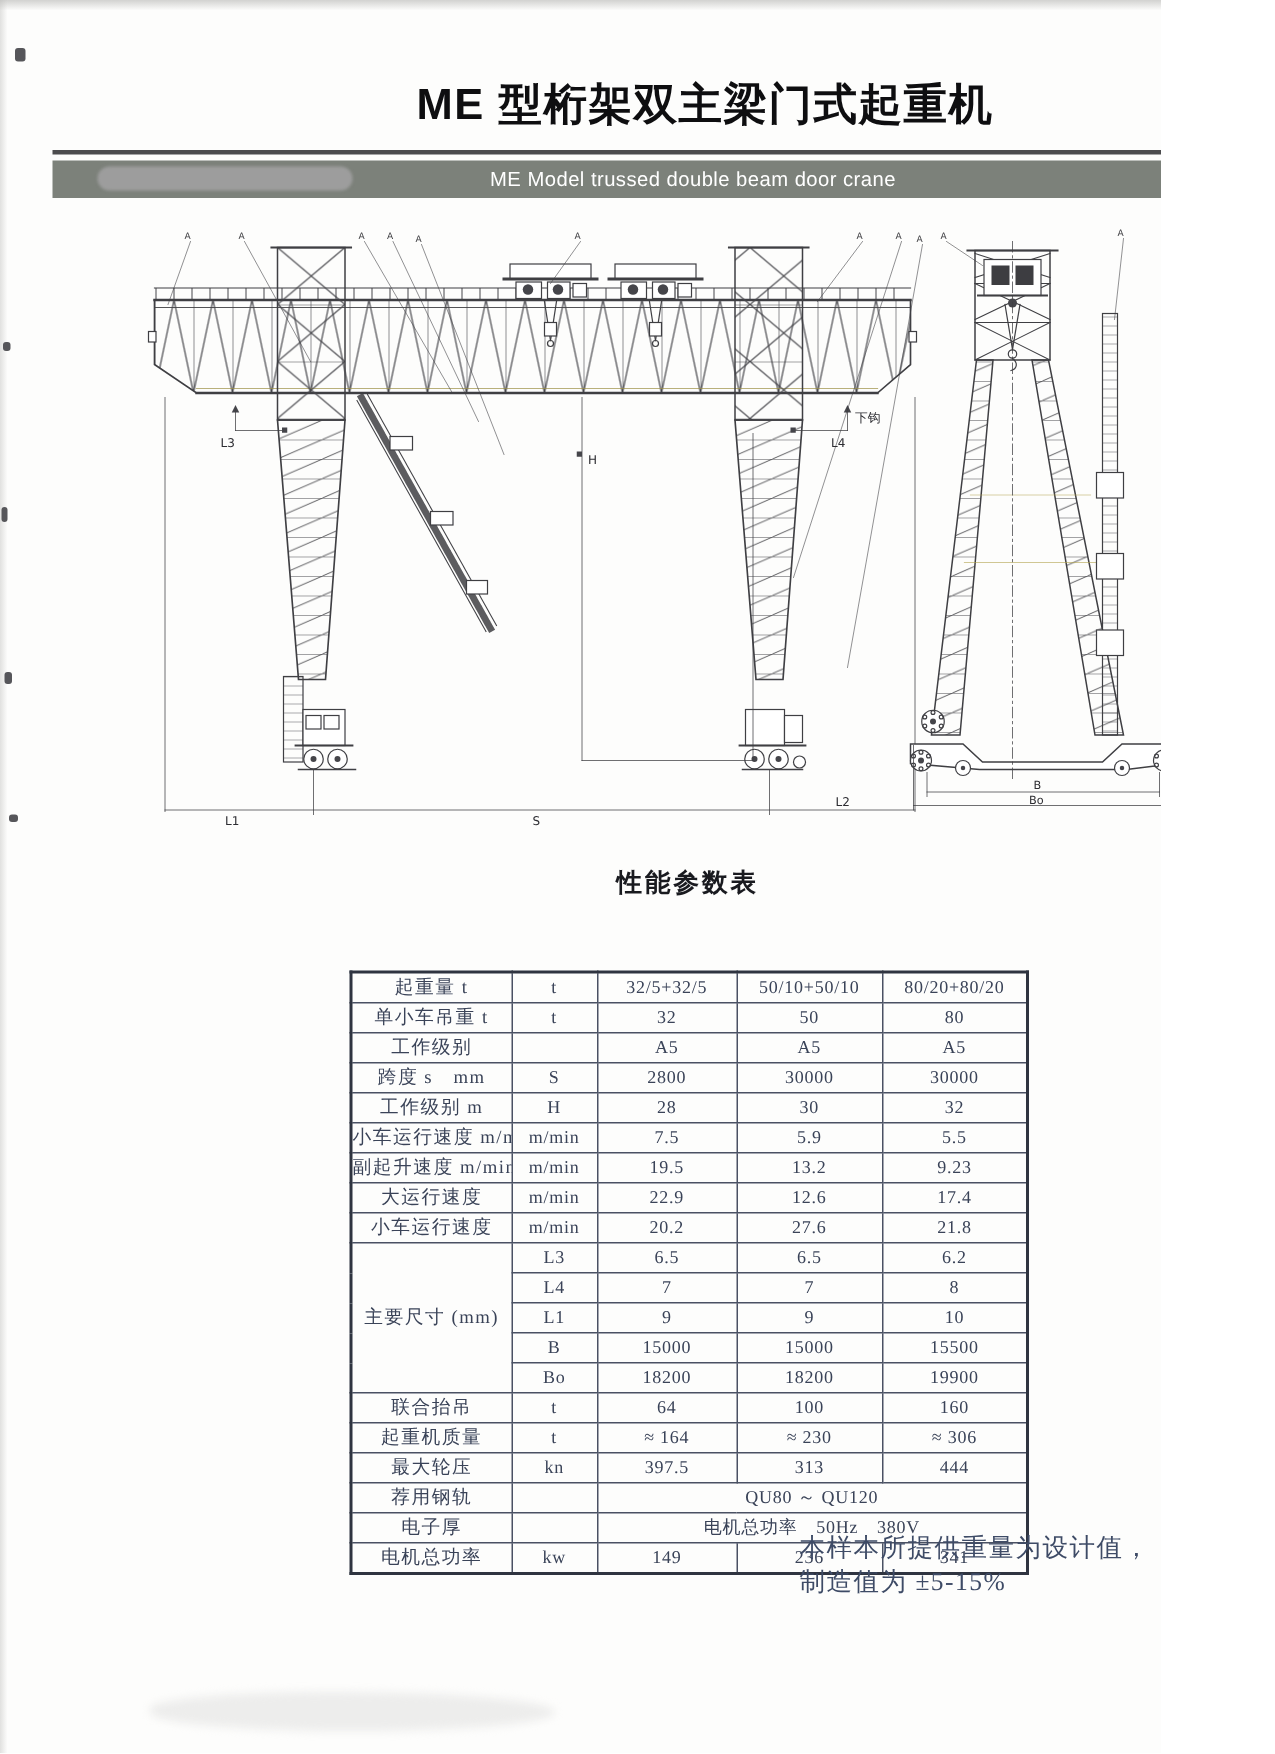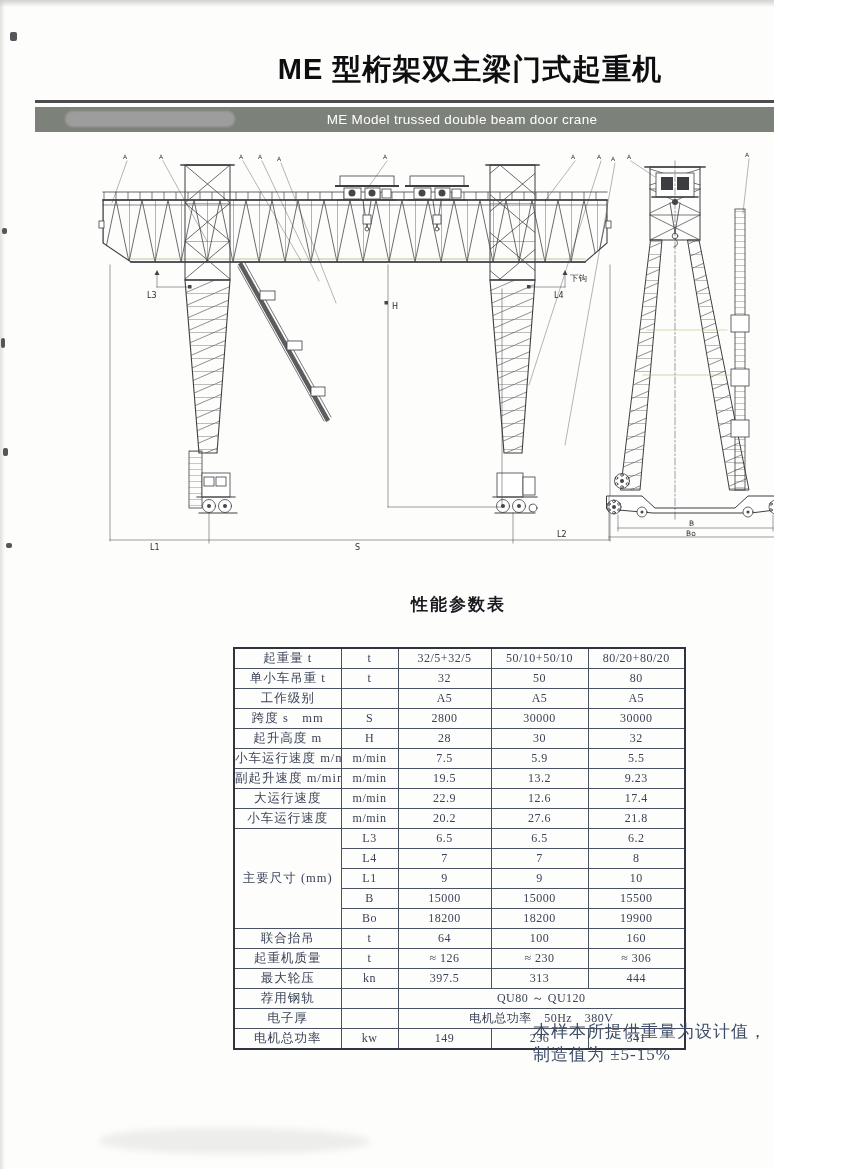--- a/index.html
+++ b/index.html
@@ -15,21 +15,21 @@
               letter-spacing:1px;color:#0e0e10;}
   .title-rule{position:absolute;left:35px;top:100px;width:815px;height:2.5px;background:#4c4c4e;}
   .banner{position:absolute;left:35px;top:107px;width:815px;height:25px;background:#7c817a;
           color:#fff;font-family:"Liberation Sans",sans-serif;font-size:13.5px;
           display:flex;align-items:center;justify-content:center;box-sizing:border-box;
           padding-left:39px;letter-spacing:.3px;}
   .banner-blot{position:absolute;left:30px;top:4px;width:170px;height:16px;background:#9d9d9d;
                border-radius:8px;filter:blur(1px);}
   .drawing{position:absolute;left:95px;top:145px;width:700px;height:420px;}
   .table-title{position:absolute;left:233px;top:577px;width:451px;text-align:center;
-               font-size:17px;font-weight:600;letter-spacing:2px;color:#191a1f;margin-top:16px;}
+               font-size:17px;font-weight:600;letter-spacing:2px;color:#191a1f;}
   table.params{position:absolute;left:233px;top:611px;width:451px;border-collapse:collapse;
                border:2px solid #2f3440;table-layout:fixed;font-size:12px;color:#3a4358;margin-top:36px;}
   table.params td{border:1px solid #4a5163;height:19px;text-align:center;padding:0;
                   letter-spacing:.5px;overflow:hidden;white-space:nowrap;}
   table.params td.n{font-size:12.5px;letter-spacing:1px;}
   table.params td.u{font-size:12px;}
   .footnote{position:absolute;top:1020px;left:533px;font-size:17px;color:#3e4b66;
             letter-spacing:1px;}
   .smudge{position:absolute;left:100px;top:1128px;width:270px;height:26px;background:#ededec;
           border-radius:45% 55% 50% 50%;filter:blur(3px);}
@@ -347,21 +347,21 @@
         <td>A5</td>
       </tr>
       <tr>
         <td class="n">跨度 s　mm</td>
         <td class="u">S</td>
         <td>2800</td>
         <td>30000</td>
         <td>30000</td>
       </tr>
       <tr>
-        <td class="n">起升高度 m</td>
+        <td class="n">工作级别 m</td>
         <td class="u">H</td>
         <td>28</td>
         <td>30</td>
         <td>32</td>
       </tr>
       <tr>
         <td class="n">小车运行速度 m/min</td>
         <td class="u">m/min</td>
         <td>7.5</td>
         <td>5.9</td>
@@ -422,21 +422,21 @@
       <tr>
         <td class="n">联合抬吊</td>
         <td class="u">t</td>
         <td>64</td>
         <td>100</td>
         <td>160</td>
       </tr>
       <tr>
         <td class="n">起重机质量</td>
         <td class="u">t</td>
-        <td>≈ 126</td>
+        <td>≈ 164</td>
         <td>≈ 230</td>
         <td>≈ 306</td>
       </tr>
       <tr>
         <td class="n">最大轮压</td>
         <td class="u">kn</td>
         <td>397.5</td>
         <td>313</td>
         <td>444</td>
       </tr>

